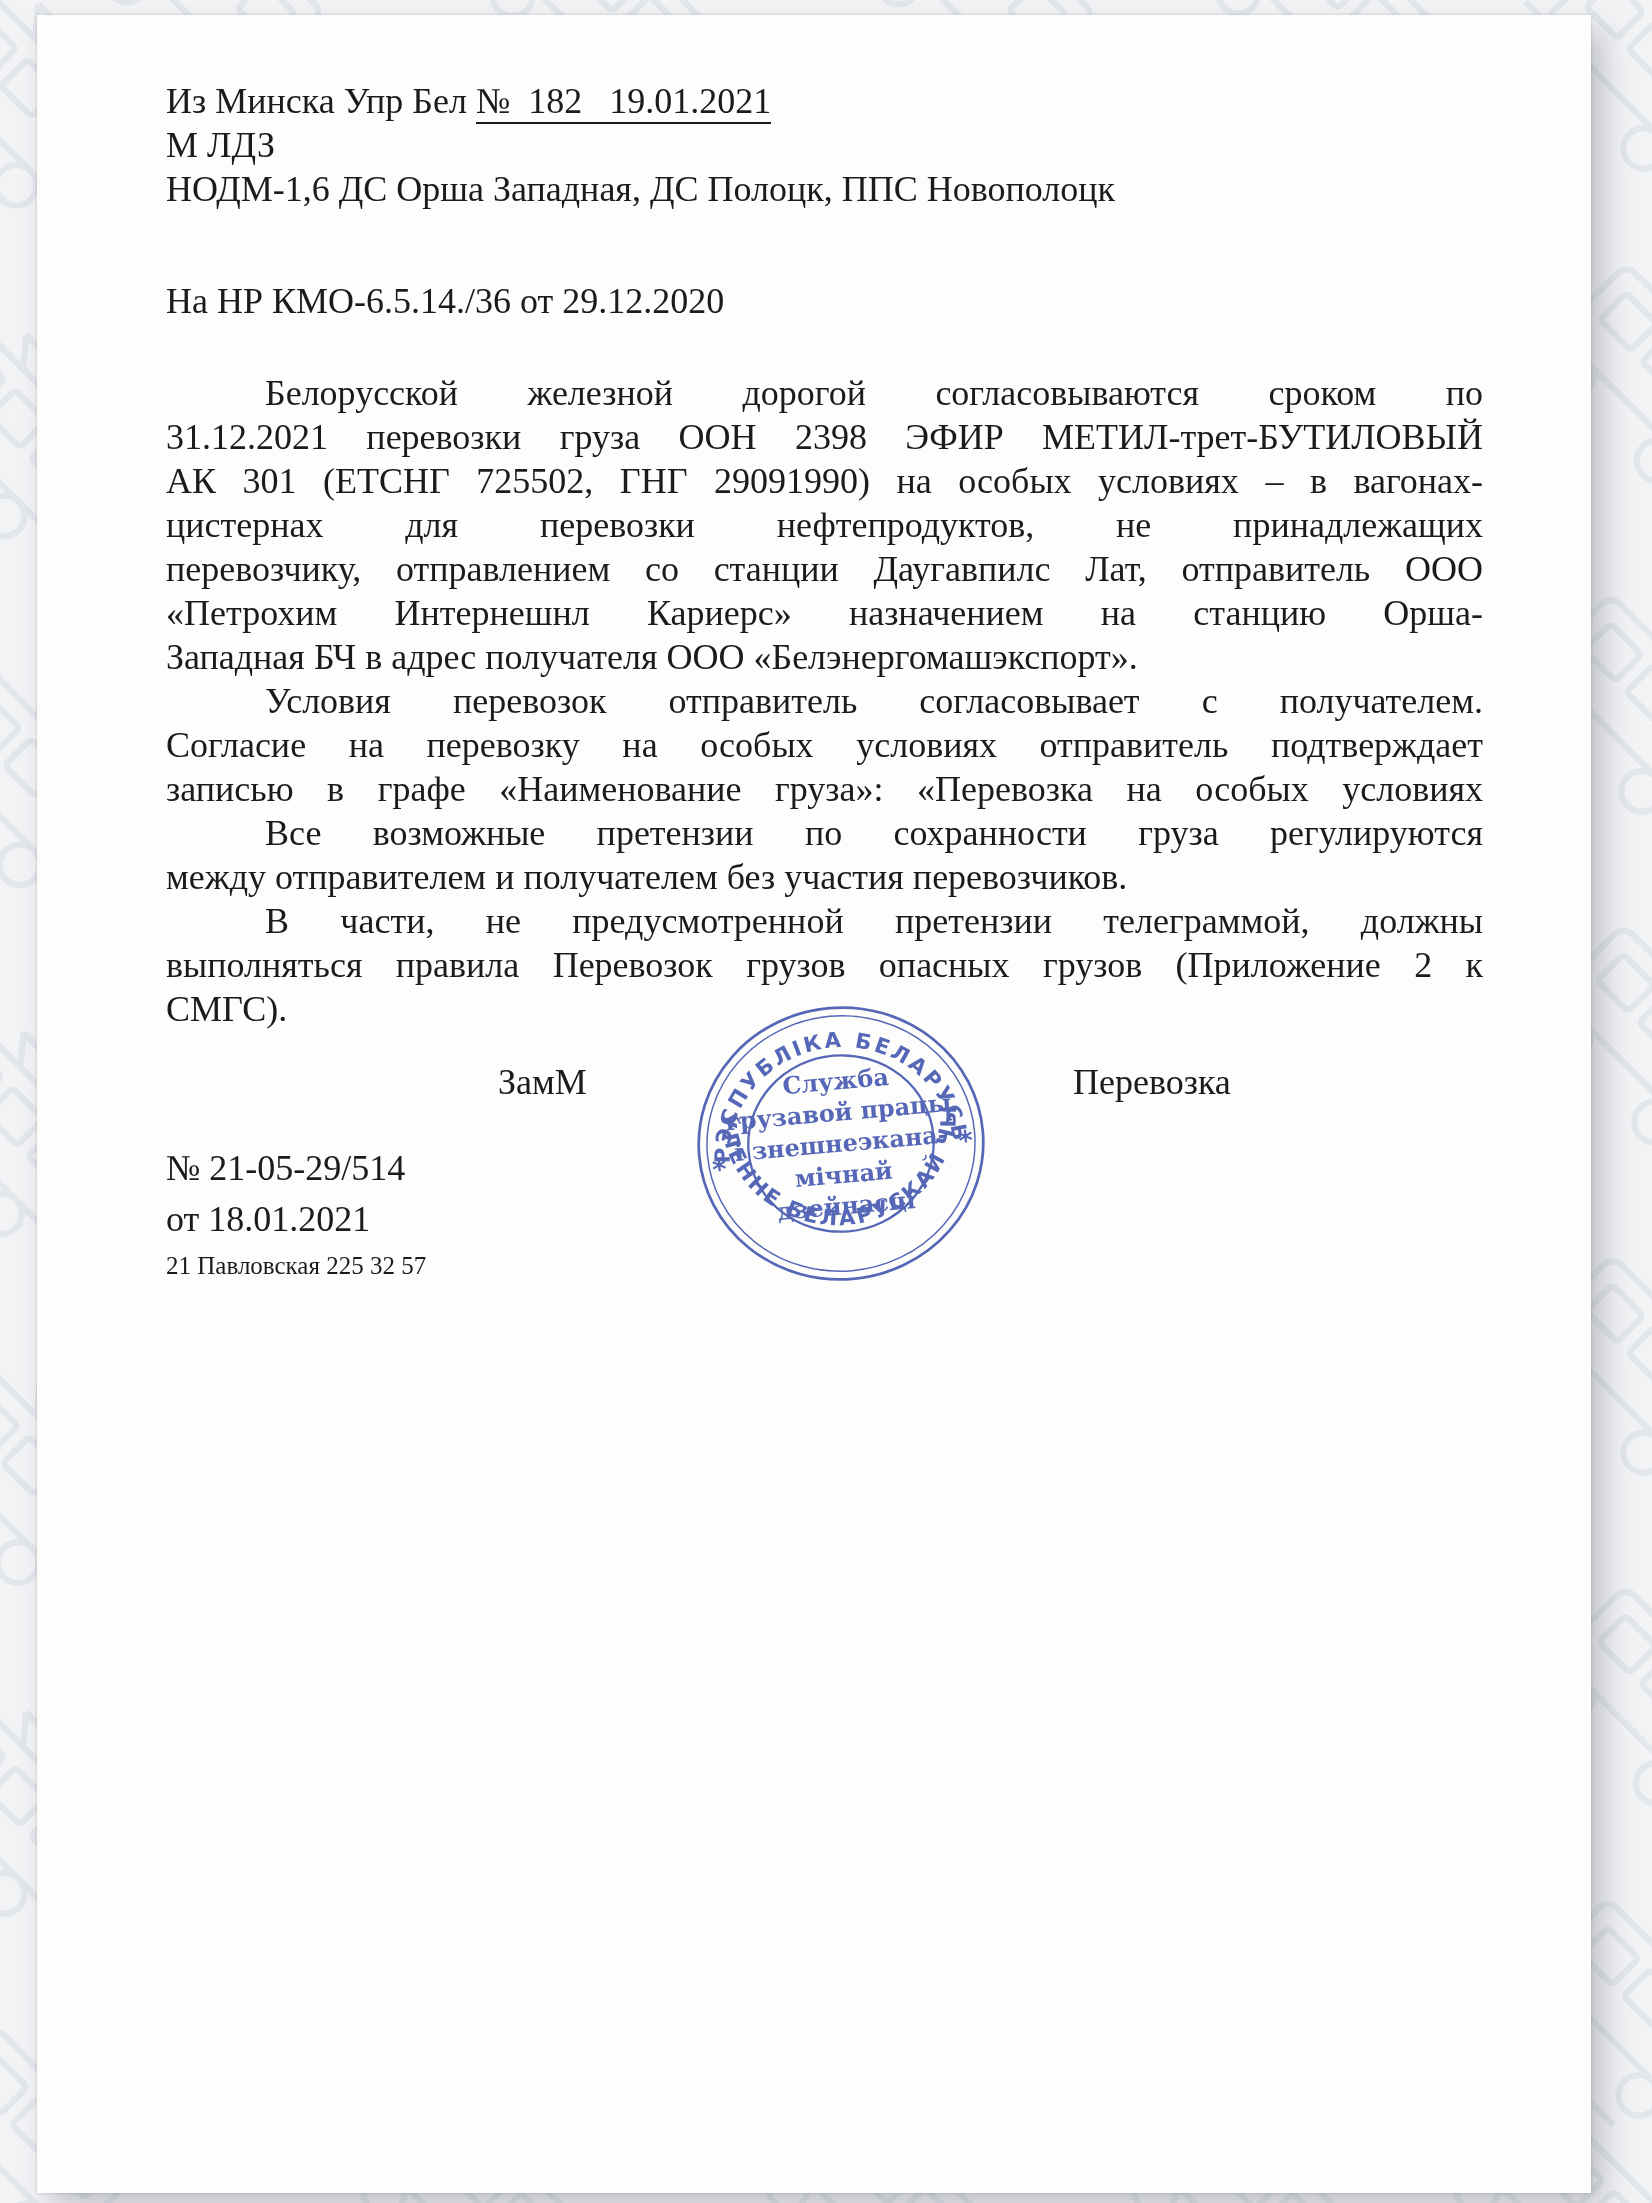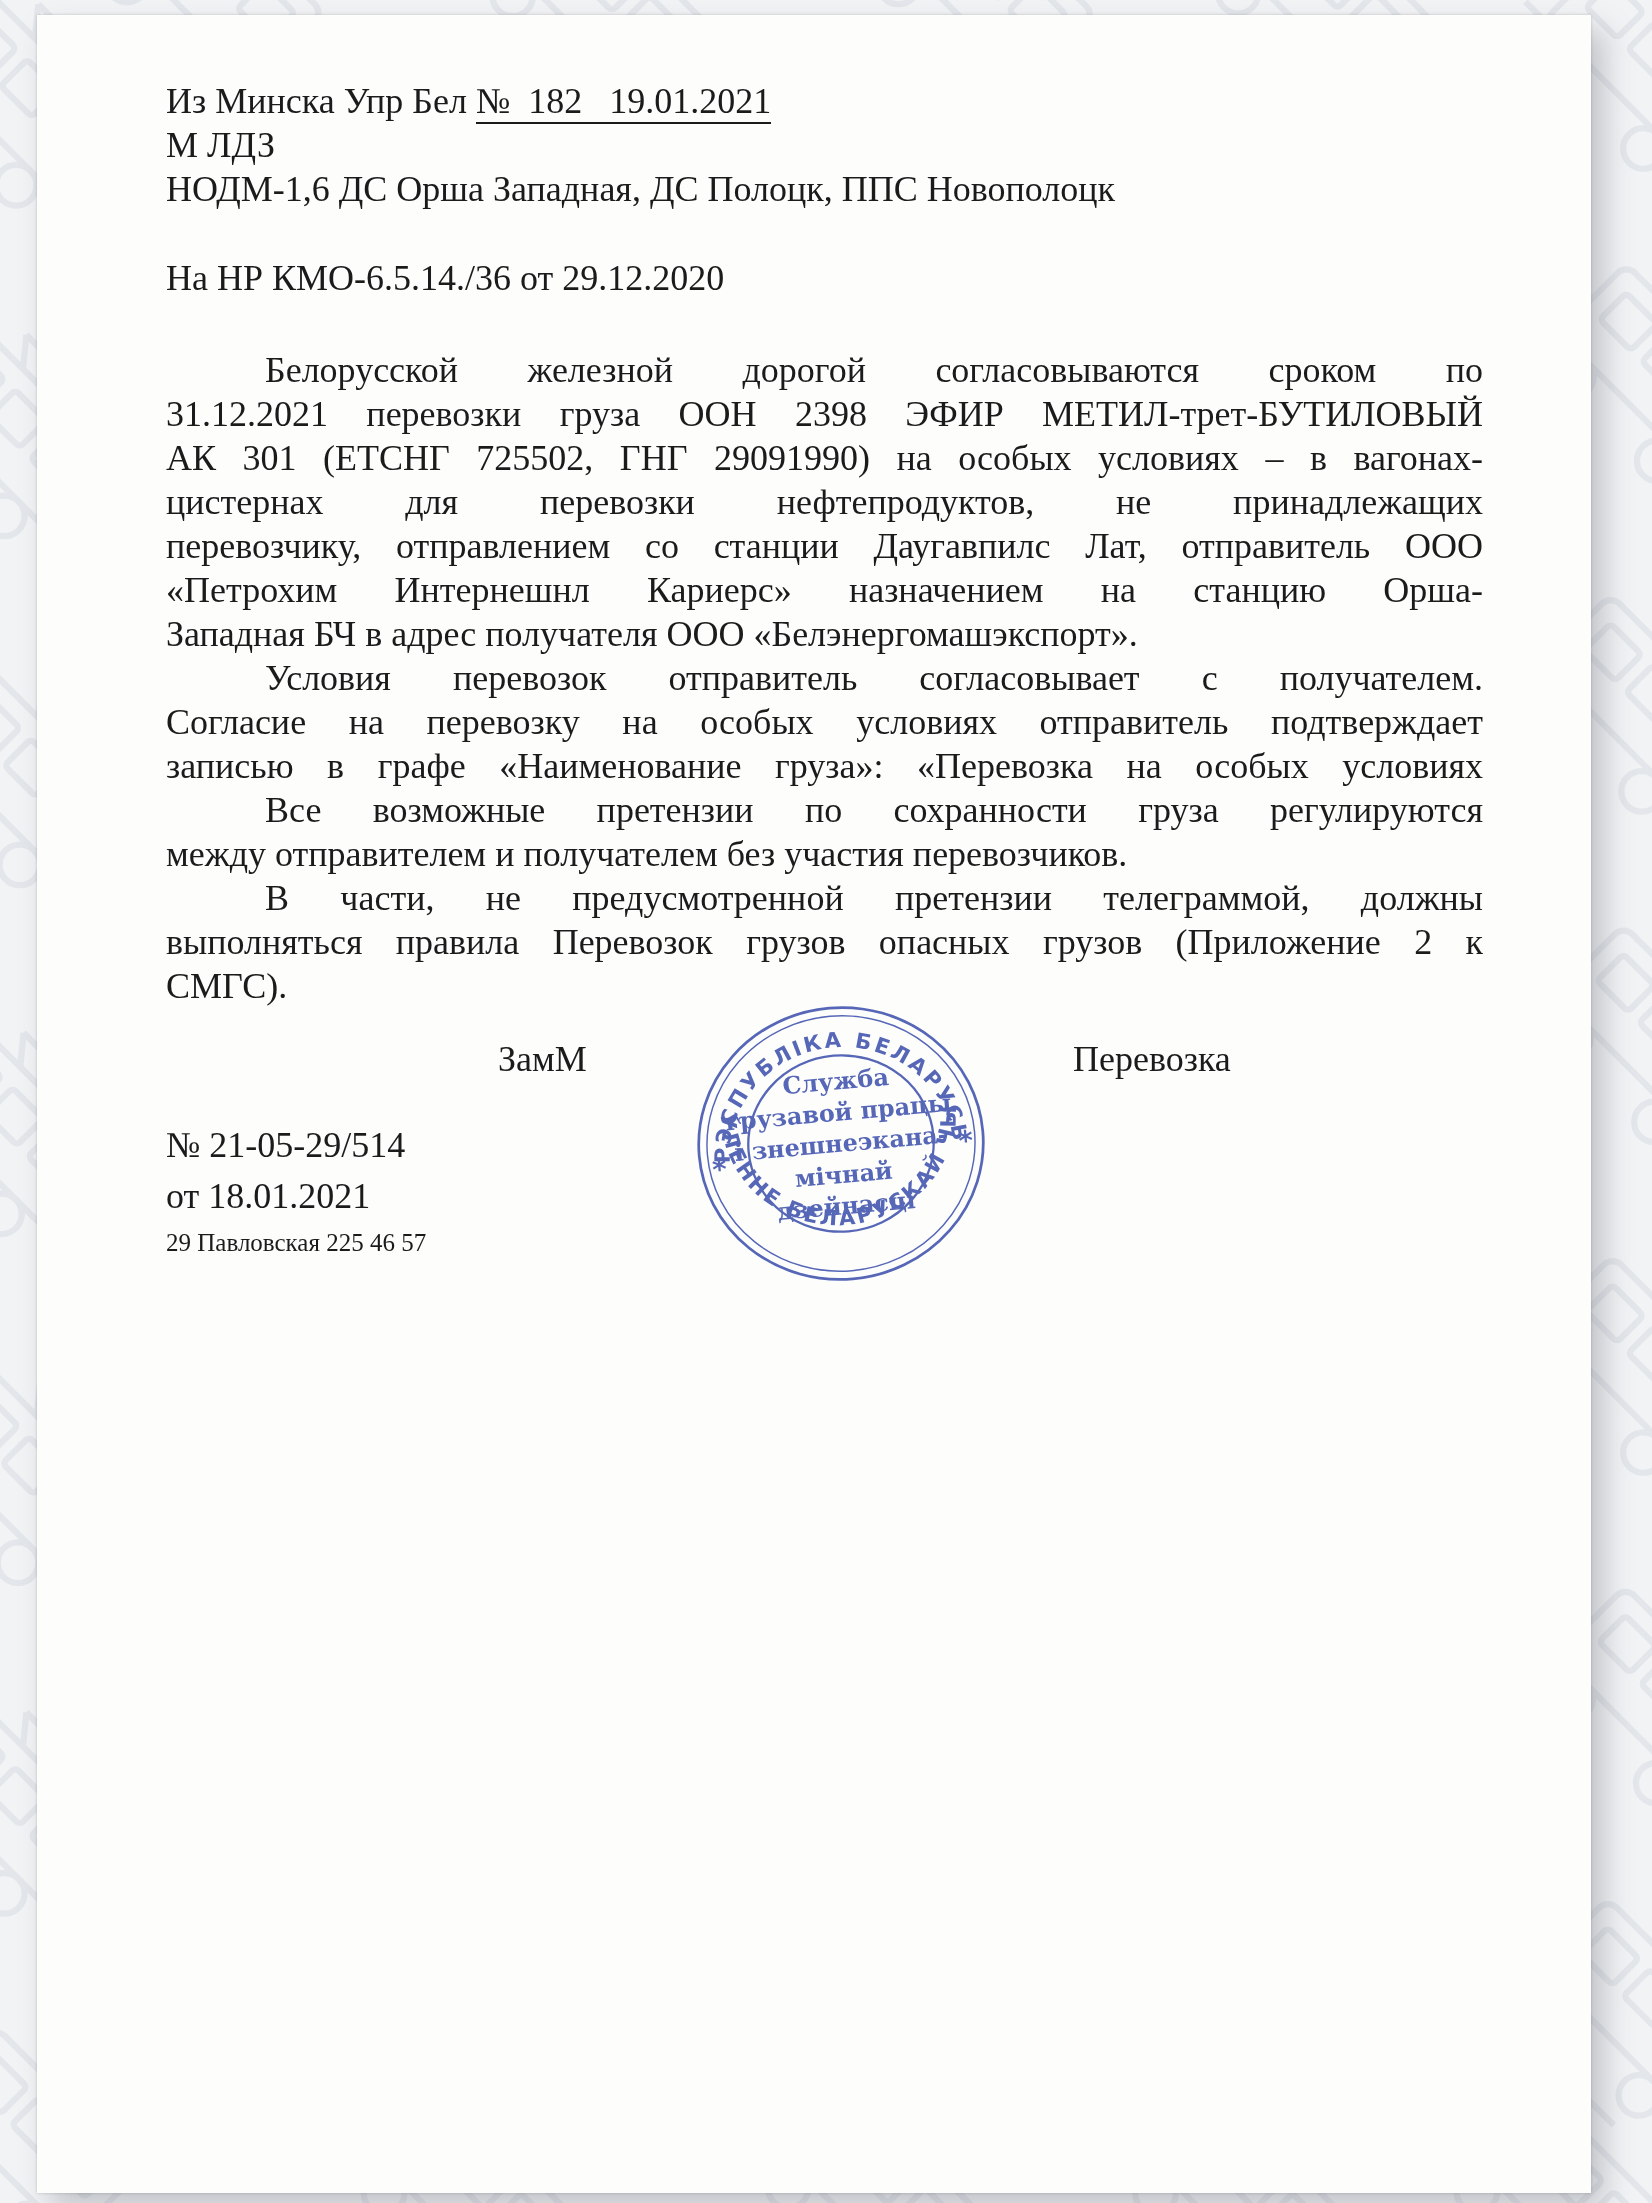--- a/index.html
+++ b/index.html
@@ -14,21 +14,21 @@
     position:absolute; left:37px; top:14.7px; width:1554px; height:2178px;
     background:#fdfdfc; z-index:1; box-sizing:border-box;
     padding:64px 108px 0 129px;
     color:#1b1b1b; font-size:36px; line-height:44px;
     box-shadow: 0 0 2.8px rgba(0,0,0,.18), 13px 14.7px 27.5px rgba(110,115,125,.38);
   }
   .line { min-height:44px; }
   .j { text-align:justify; text-align-last:justify; }
   .indent { text-indent:99px; }
   .para { margin:0; }
-  .gap-ref { margin-top:45px; }
+  .gap-ref { margin-top:68px; }
   .gap-para { margin-top:48px; }
   .uline { border-bottom:2.8px solid #1b1b1b; white-space:pre; padding-bottom:0.9px; }
   .pre { white-space:pre; }
 
   .sig-row { position:relative; height:44px; margin-top:29px; }
   .sig-pos { position:absolute; left:332px; top:0; }
   .sig-name { position:absolute; left:907px; top:0; }
 
   .outgoing { margin-top:39px; }
   .outgoing .line { line-height:51px; min-height:51px; }
@@ -123,21 +123,21 @@
   </div>
 
   <div class="sig-row">
     <span class="sig-pos">ЗамМ</span>
     <span class="sig-name">Перевозка</span>
   </div>
 
   <div class="outgoing">
     <div class="line">№ 21-05-29/514</div>
     <div class="line">от 18.01.2021</div>
-    <div class="contact">29 Павловская 225 46 57</div>
+    <div class="contact">21 Павловская 225 32 57</div>
   </div>
 
 </div>
 
 <div class="stamp">
   <svg viewBox="0 0 320 306" width="294" height="281">
     <g fill="none" stroke="#4053ae">
       <ellipse cx="160" cy="153" rx="155" ry="148" stroke-width="3"></ellipse>
       <ellipse cx="160" cy="153" rx="146" ry="139" stroke-width="1.6"></ellipse>
       <ellipse cx="160" cy="153" rx="101" ry="96" stroke-width="2.5"></ellipse>

